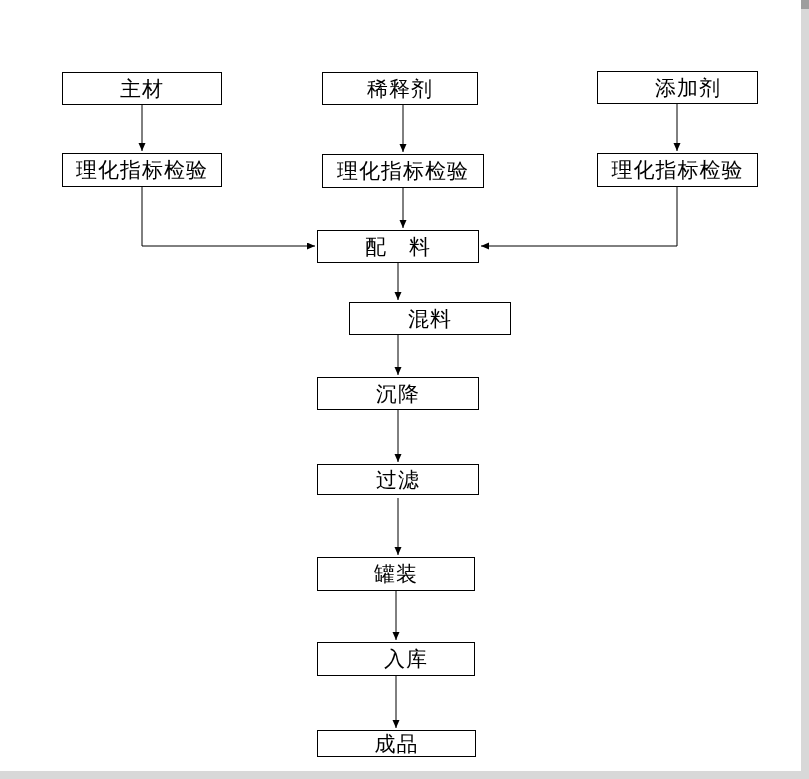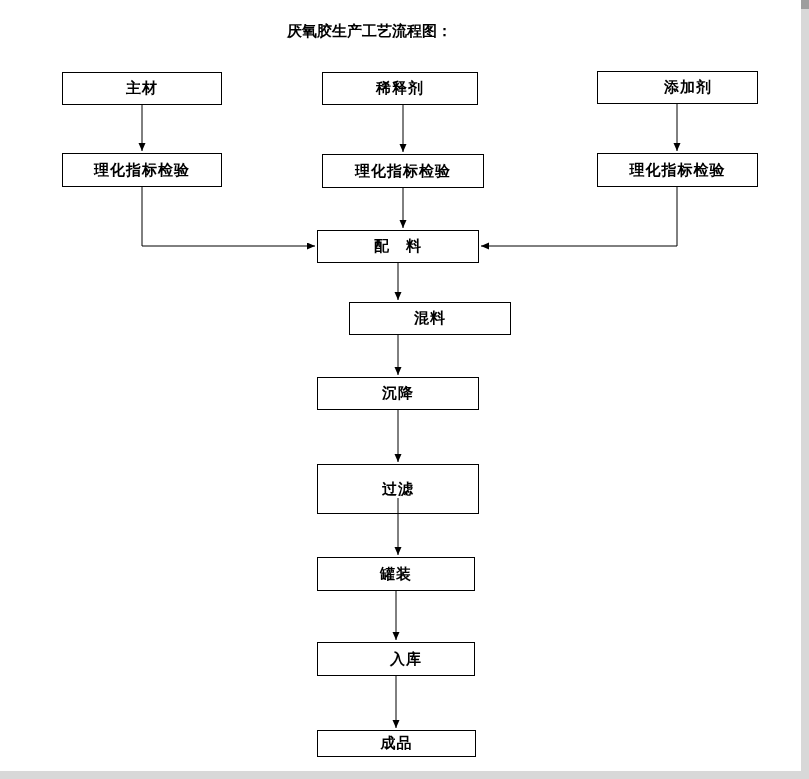--- a/index.html
+++ b/index.html
@@ -25,25 +25,24 @@
     white-space: nowrap;
   }
   .box {
     position: absolute;
     box-sizing: border-box;
     border: 1px solid #000000;
     background: #ffffff;
     display: flex;
     align-items: center;
     justify-content: center;
-    font-size: 15px;
+    font-size: 21px;
     color: #000000;
     letter-spacing: 1px;
     white-space: pre;
-    font-weight: bold;
   }
   #connectors {
     position: absolute;
     left: 0;
     top: 0;
     pointer-events: none;
   }
   #connectors line, #connectors polyline {
     stroke: #000000;
     stroke-width: 1;
@@ -72,34 +71,33 @@
     width: 8px;
     height: 9px;
     background: #9e9e9e;
   }
 </style>
 </head>
 <body>
 
 <div id="canvas">
 
-  <div class="page-title">厌氧胶生产工艺流程图：</div>
 
   <div class="box" style="left:62px;  top:72px; width:160px; height:33px;">主材</div>
   <div class="box" style="left:322px; top:72px; width:156px; height:33px;">稀释剂</div>
   <div class="box" style="left:597px; top:71px; width:161px; height:33px;padding-left:21px;">添加剂</div>
 
   <div class="box" style="left:62px;  top:153px; width:160px; height:34px;">理化指标检验</div>
   <div class="box" style="left:322px; top:154px; width:162px; height:34px;">理化指标检验</div>
   <div class="box" style="left:597px; top:153px; width:161px; height:34px;">理化指标检验</div>
 
   <div class="box" style="left:317px; top:230px; width:162px; height:33px;">配　料</div>
   <div class="box" style="left:317px; top:302px; width:162px; height:33px;margin-left:32px;">混料</div>
   <div class="box" style="left:317px; top:377px; width:162px; height:33px;text-align:right;">沉降</div>
-  <div class="box" style="left:317px; top:464px; width:162px; height:50px;">过滤</div>
+  <div class="box" style="left:317px; top:464px; width:162px; height:31px;">过滤</div>
   <div class="box" style="left:317px; top:557px; width:158px; height:34px;">罐装</div>
   <div class="box" style="left:317px; top:642px; width:158px; height:34px;padding-left:20px;">入库</div>
   <div class="box" style="left:317px; top:730px; width:159px; height:27px;">成品</div>
 
   <svg id="connectors" width="809" height="779" viewBox="0 0 809 779">
     <defs>
       <marker id="arrow" markerUnits="userSpaceOnUse" markerWidth="10" markerHeight="8" refX="8" refY="3.5" orient="auto">
         <path d="M0,0 L8,3.5 L0,7 Z" fill="#000000"></path>
       </marker>
     </defs>

